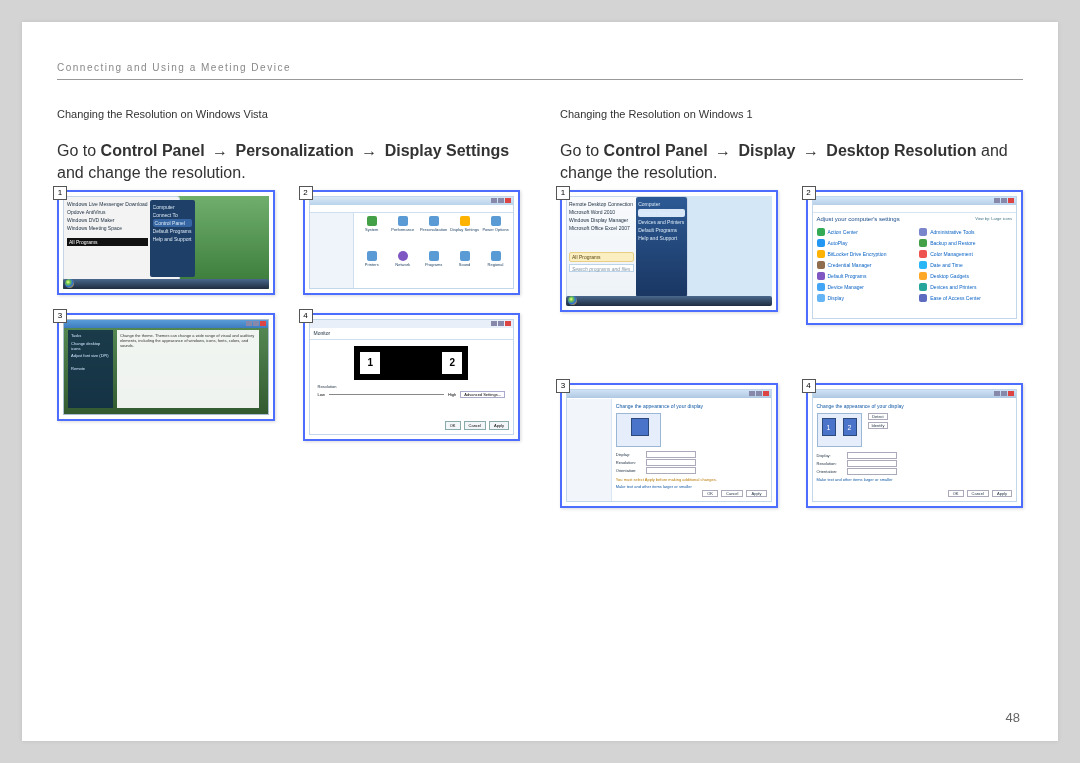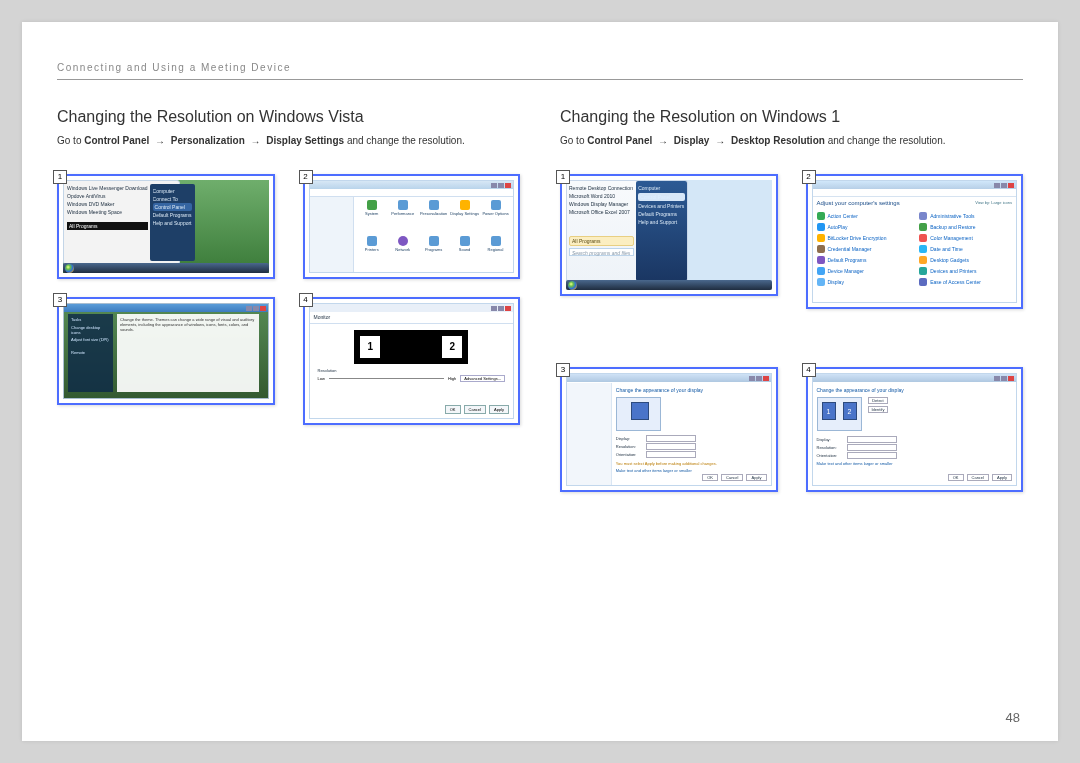--- a/index.html
+++ b/index.html
@@ -31,28 +31,28 @@
   }
   .columns {
     display: flex;
     gap: 40px;
   }
   .col {
     flex: 1;
     min-width: 0;
   }
   .subhead {
+    font-size: 11px;
+    color: #333;
+    margin-bottom: 20px;
+  }
+  .instr {
     font-size: 16px;
     color: #333;
-    margin-bottom: 8px;
-  }
-  .instr {
-    font-size: 10px;
-    color: #333;
-    margin-bottom: 26px;
+    margin-bottom: 5px;
     line-height: 1.4;
   }
   .instr b { font-weight: bold; }
   .arrow { display: inline-block; padding: 0 3px; }
   .shot-grid {
     display: grid;
     grid-template-columns: 1fr 1fr;
     gap: 18px 28px;
   }
   .shot-wrap {

